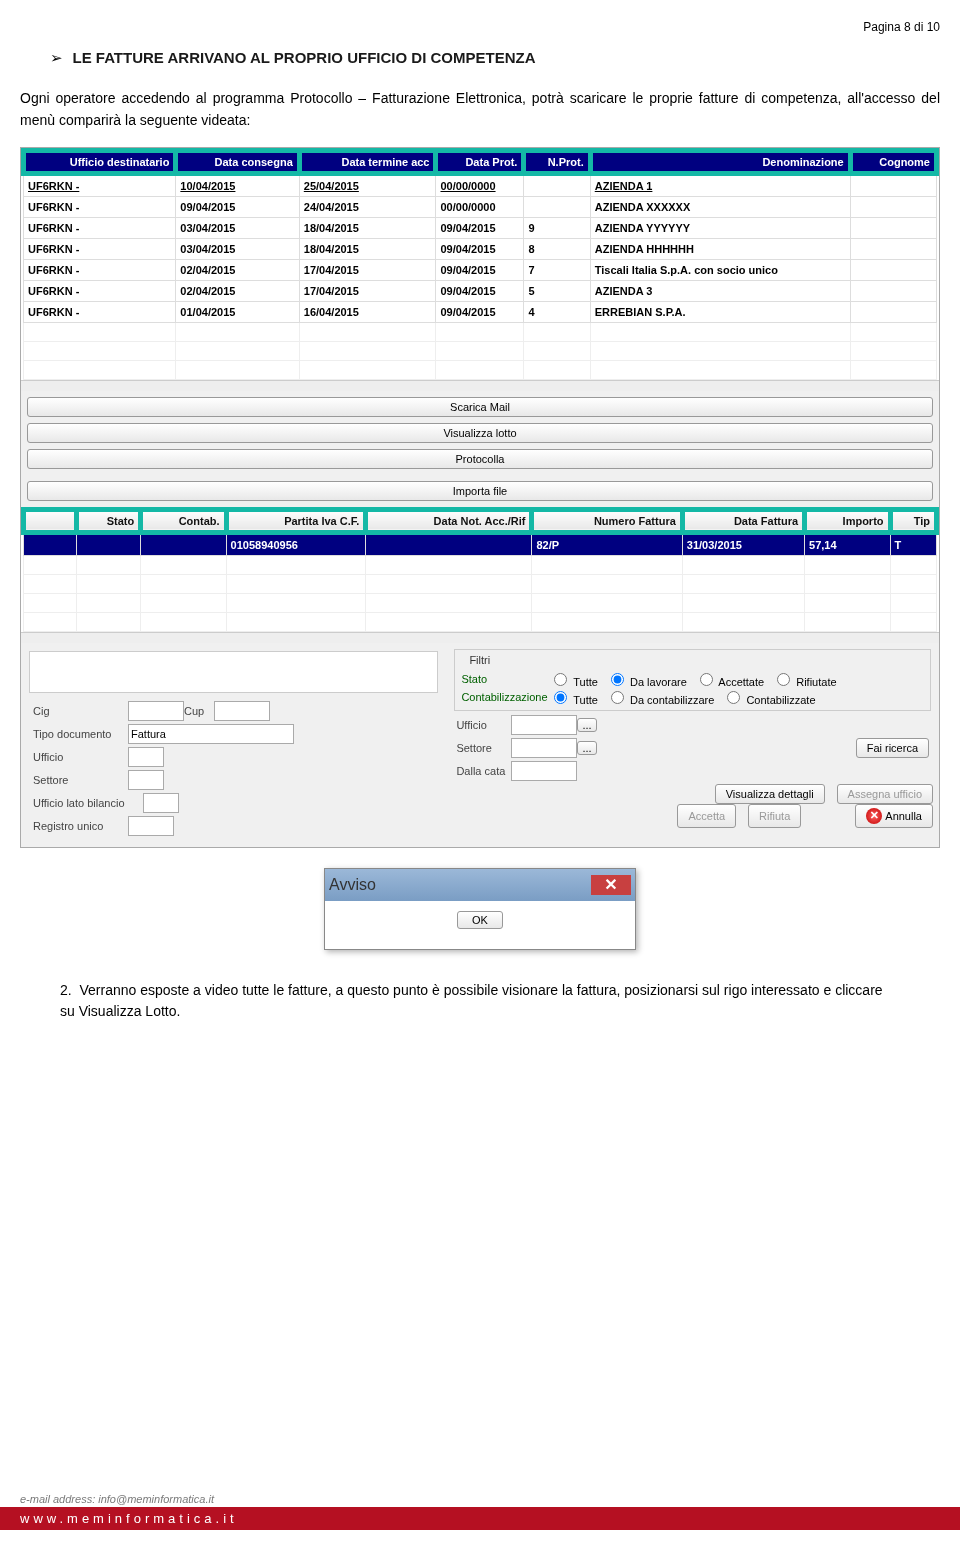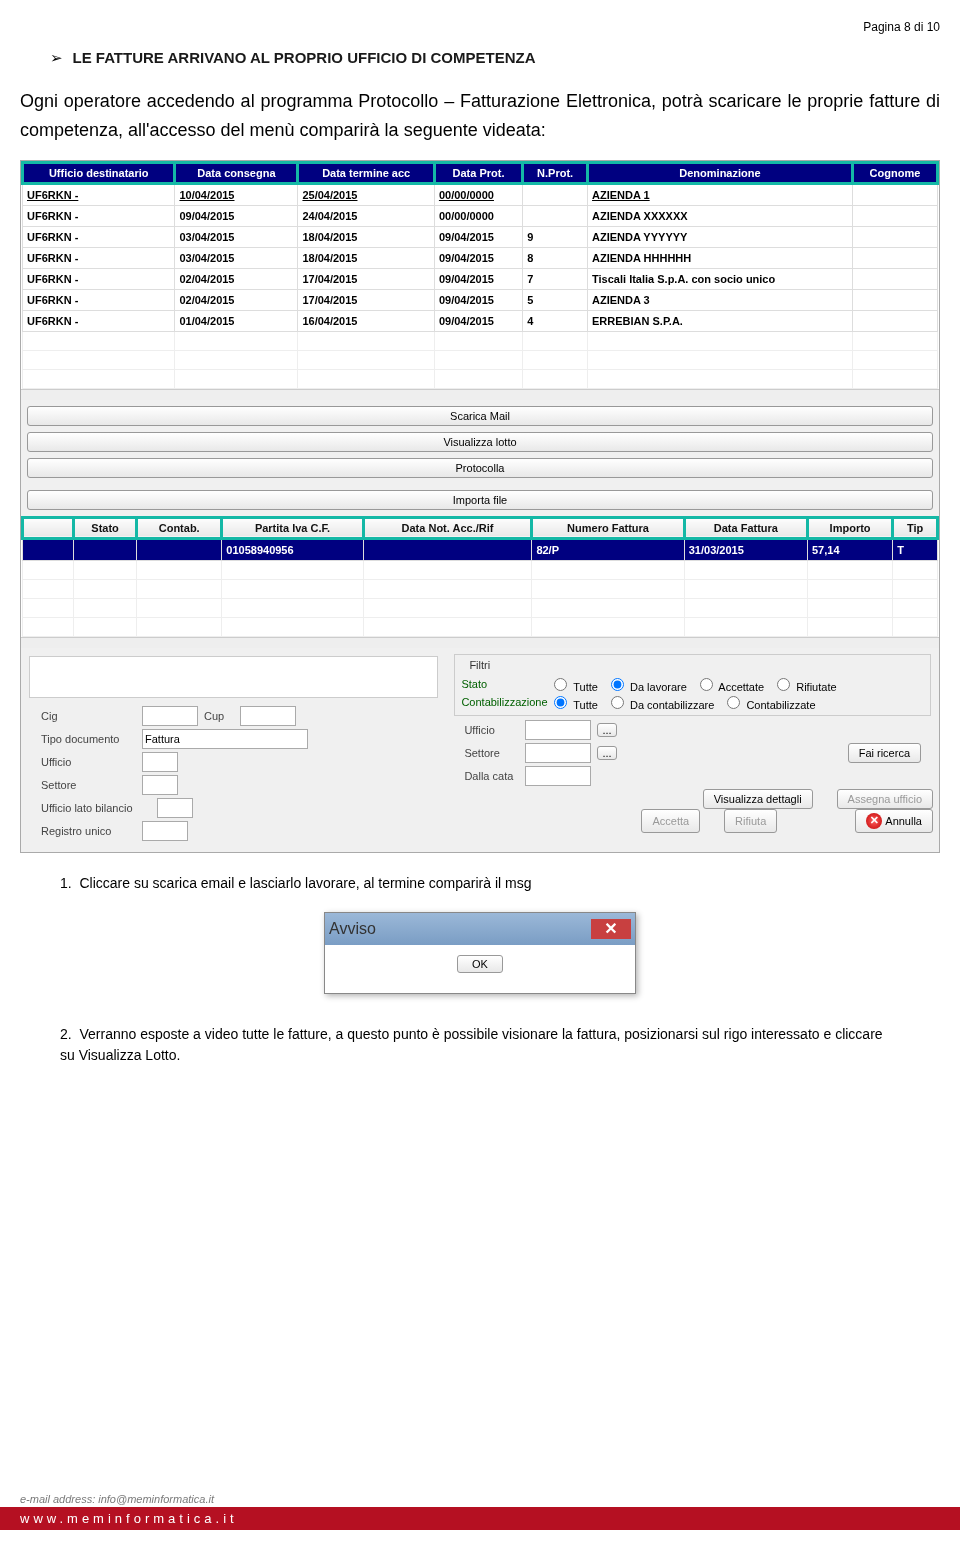--- a/index.html
+++ b/index.html
@@ -1,43 +1,43 @@
 <!DOCTYPE html>
 <html><head>
 <meta charset="utf-8">
 <style>
   body { font-family: Arial, sans-serif; margin: 0; background: #fff; color: #000; font-size: 14px; }
   .page { width: 920px; margin: 0 auto; padding: 20px; position: relative; min-height: 1500px; }
   .page-num { text-align: right; font-size: 12px; margin-bottom: 15px; }
   .section-title { font-weight: bold; font-size: 15px; color: #1a1a1a; margin-bottom: 20px; }
   .arrow { color: #000; font-size: 15px; margin-right: 6px; }
-  .body-text { font-size: 18px; line-height: 1.6; margin: 20px 0 15px 0; text-align: justify; }
+  .body-text { font-size: 14px; line-height: 1.6; margin: 20px 0 15px 0; text-align: justify; }
   .screenshot1 { border: 1px solid #aaa; background: #f0f0f0; margin-bottom: 20px; }
   .tbl { width: 100%; border-collapse: collapse; background: #fff; font-family: Arial; font-size: 11px; }
-  .tbl th { background: linear-gradient(#fdfdfd,#e8e8e8); border: 3px solid #14b8a6; padding: 3px 4px; font-weight: bold; text-align: center; color: #111; }
+  .tbl th { background: linear-gradient(#fdfdfd,#e8e8e8); border: 5px solid #14b8a6; padding: 3px 4px; font-weight: bold; text-align: right; color: #111; }
   .tbl th.dark { background: #000080; color: #fff; }
   .tbl td { border: 1px solid #ddd; padding: 2px 4px; height: 16px; font-weight: bold; }
   .sel-row td { text-decoration: underline; }
   .empty-row td { height: 14px; border: 1px solid #eee; }
   .btn-row { padding: 6px; display: flex; gap: 6px; background: #f0f0f0; flex-direction: column; }
   .winbtn { background: linear-gradient(#fff,#e8e8e8); border: 1px solid #999; border-radius: 3px; padding: 3px 10px; font-size: 11px; cursor: pointer; }
   .spacer { flex: 1; }
   .scroll-hint { height: 10px; background: #eee; border-top: 1px solid #ccc; }
   .second-tbl-sel td { background: #000080; color: #fff; }
   .lower { display: flex; font-size: 11px; background: #f0f0f0; }
   .lower-left { width: 46%; padding: 8px; }
   .lower-right { width: 54%; padding: 6px; }
-  .fld-row { display: flex; align-items: center; margin: 3px 12px; gap: 6px; }
+  .fld-row { display: flex; align-items: center; margin: 3px 4px; }
   .fld-row label { width: 95px; color: #444; }
   .fld-row input[type=text] { border: 1px solid #aaa; height: 16px; font-size: 11px; }
   .filtri-box { border: 1px solid #ccc; padding: 4px 6px; margin-bottom: 4px; }
   .filtri-title { font-size: 11px; color: #333; margin: -10px 0 4px 4px; background: #f0f0f0; display: inline-block; padding: 0 4px; }
   .radio-row { display: flex; align-items: center; gap: 8px; font-size: 11px; }
   .radio-row span.lbl { width: 80px; color: #006000; }
-  .action-btns { display: flex; gap: 24px; justify-content: flex-end; }
+  .action-btns { display: flex; gap: 12px; justify-content: flex-end; }
   .disabled { color: #999; }
   .cancel-icon { width: 16px; height: 16px; border-radius: 50%; background: radial-gradient(#ff6060,#c00000); display: inline-flex; align-items: center; justify-content: center; color: #fff; font-weight: bold; font-size: 11px; margin-right: 3px; }
   .list-item { font-size: 14px; margin: 18px 40px; line-height: 1.5; }
   .avviso-box { width: 310px; margin: 8px auto 30px auto; border: 1px solid #888; box-shadow: 2px 2px 6px rgba(0,0,0,0.3); }
   .avviso-title { background: linear-gradient(#9bb8d8,#7a9dc4); padding: 6px 4px; display: flex; align-items: center; font-size: 16px; color: #333; }
   .avviso-close { width: 40px; height: 20px; background: #c84040; color: #fff; text-align: center; line-height: 20px; font-weight: bold; margin-left: auto; }
   .avviso-body { background: #fff; padding: 20px; display: flex; align-items: center; gap: 14px; }
   .warn-icon { width: 34px; height: 30px; }
   .avviso-footer { background: #fff; text-align: center; padding: 10px 0 20px 0; }
   .avviso-footer .winbtn { padding: 2px 14px; }
@@ -319,21 +319,20 @@
         <div style="width:30px"></div>
         <button class="winbtn" style="display:flex;align-items:center">
           <span class="cancel-icon">✕</span>
           <span>Annulla</span>
         </button>
       </div>
     </div>
   </div>
 </div>
 
-<div class="list-item">1.&nbsp;&nbsp;<span>Cliccare su scarica email e lasciarlo lavorare, al termine comparirà il msg</span></div>
 
 <div class="avviso-box">
   <div class="avviso-title">
     <span>Avviso</span>
     <div class="avviso-close">✕</div>
   </div>
   <div class="avviso-footer">
     <button class="winbtn">OK</button>
   </div>
 </div>

